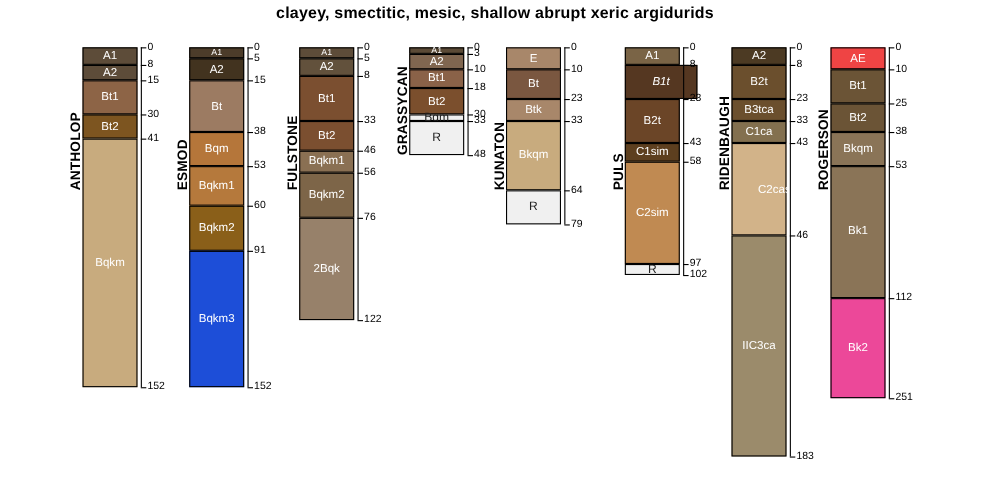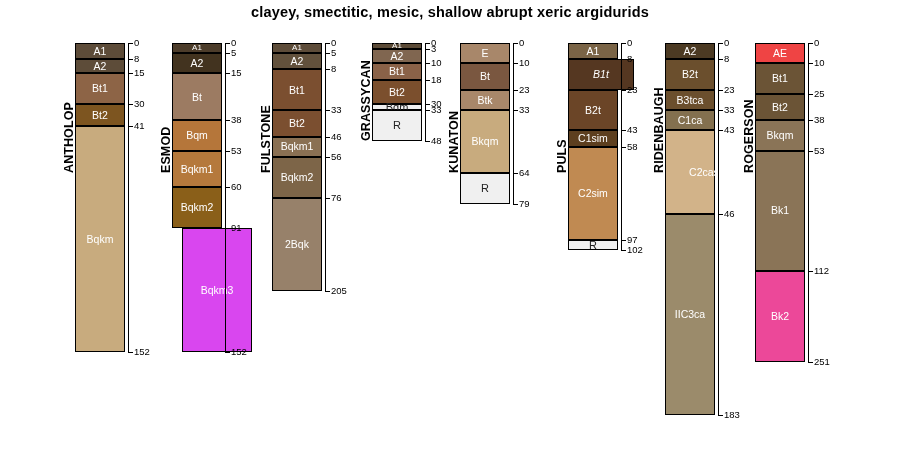--- a/index.html
+++ b/index.html
@@ -119,21 +119,21 @@
       </div>
       <div class="horizon" style="left: 172px; top: 120.254px; width: 50px; height: 30.495px; background: rgb(181, 118, 58);">
         <span class="horizon-label">Bqm</span>
       </div>
       <div class="horizon" style="left: 172px; top: 150.749px; width: 50px; height: 36.594px; background: rgb(181, 121, 60);">
         <span class="horizon-label">Bqkm1</span>
       </div>
       <div class="horizon" style="left: 172px; top: 187.343px; width: 50px; height: 40.66px; background: rgb(138, 95, 25);">
         <span class="horizon-label">Bqkm2</span>
       </div>
-      <div class="horizon" style="left: 182px; top: 228.003px; width: 70px; height: 124.013px; background: #d946ef;">
+      <div class="horizon" style="left: 172px; top: 228.003px; width: 50px; height: 124.013px; background: #1d4ed8;">
         <span class="horizon-label">Bqkm3</span>
       </div>
       <div class="axis-line" style="left: 225px; top: 43px; height: 309.016px;"></div>
       <div class="tick" style="left: 225px; top: 43px;"></div>
       <div class="tick-label" style="left: 231px; top: 38px;">0</div>
       <div class="tick" style="left: 225px; top: 53.165px;"></div>
       <div class="tick-label" style="left: 231px; top: 48.165px;">5</div>
       <div class="tick" style="left: 225px; top: 73.495px;"></div>
       <div class="tick-label" style="left: 231px; top: 68.495px;">15</div>
       <div class="tick" style="left: 225px; top: 120.254px;"></div>
@@ -179,21 +179,21 @@
       <div class="tick-label" style="left: 331px; top: 64.429px;">8</div>
       <div class="tick" style="left: 325px; top: 110.089px;"></div>
       <div class="tick-label" style="left: 331px; top: 105.089px;">33</div>
       <div class="tick" style="left: 325px; top: 136.518px;"></div>
       <div class="tick-label" style="left: 331px; top: 131.518px;">46</div>
       <div class="tick" style="left: 325px; top: 156.848px;"></div>
       <div class="tick-label" style="left: 331px; top: 151.848px;">56</div>
       <div class="tick" style="left: 325px; top: 197.508px;"></div>
       <div class="tick-label" style="left: 331px; top: 192.508px;">76</div>
       <div class="tick" style="left: 325px; top: 291.026px;"></div>
-      <div class="tick-label" style="left: 331px; top: 286.026px;">205</div>
+      <div class="tick-label" style="left: 331px; top: 286.026px;">122</div>
     </div>
     <div class="profile">
       <div class="profile-name" style="left: 359px; top: 140.584px;">GRASSYCAN</div>
       <div class="horizon small" style="left: 372px; top: 43px; width: 50px; height: 6.099px; background: rgb(91, 74, 54);">
         <span class="horizon-label">A1</span>
       </div>
       <div class="horizon" style="left: 372px; top: 49.099px; width: 50px; height: 14.231px; background: rgb(128, 102, 80);">
         <span class="horizon-label">A2</span>
       </div>
       <div class="horizon" style="left: 372px; top: 63.33px; width: 50px; height: 16.264px; background: rgb(138, 98, 72);">

